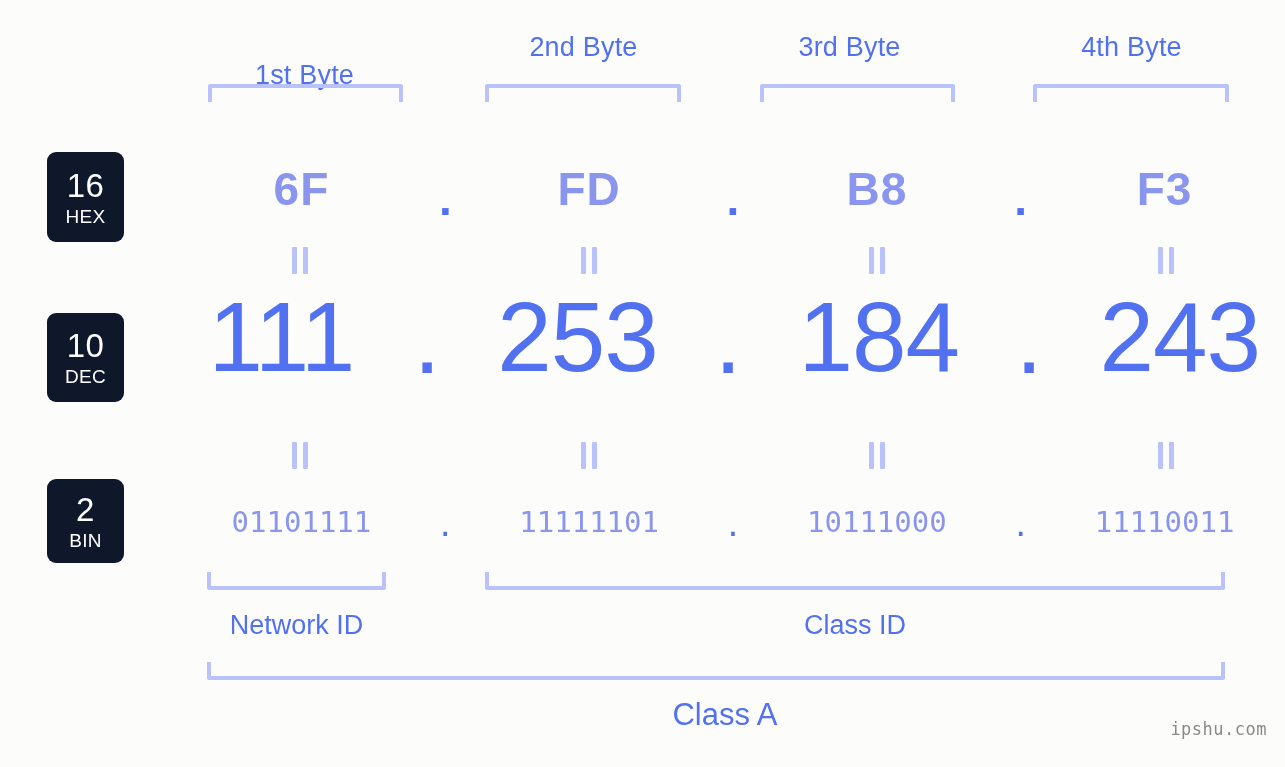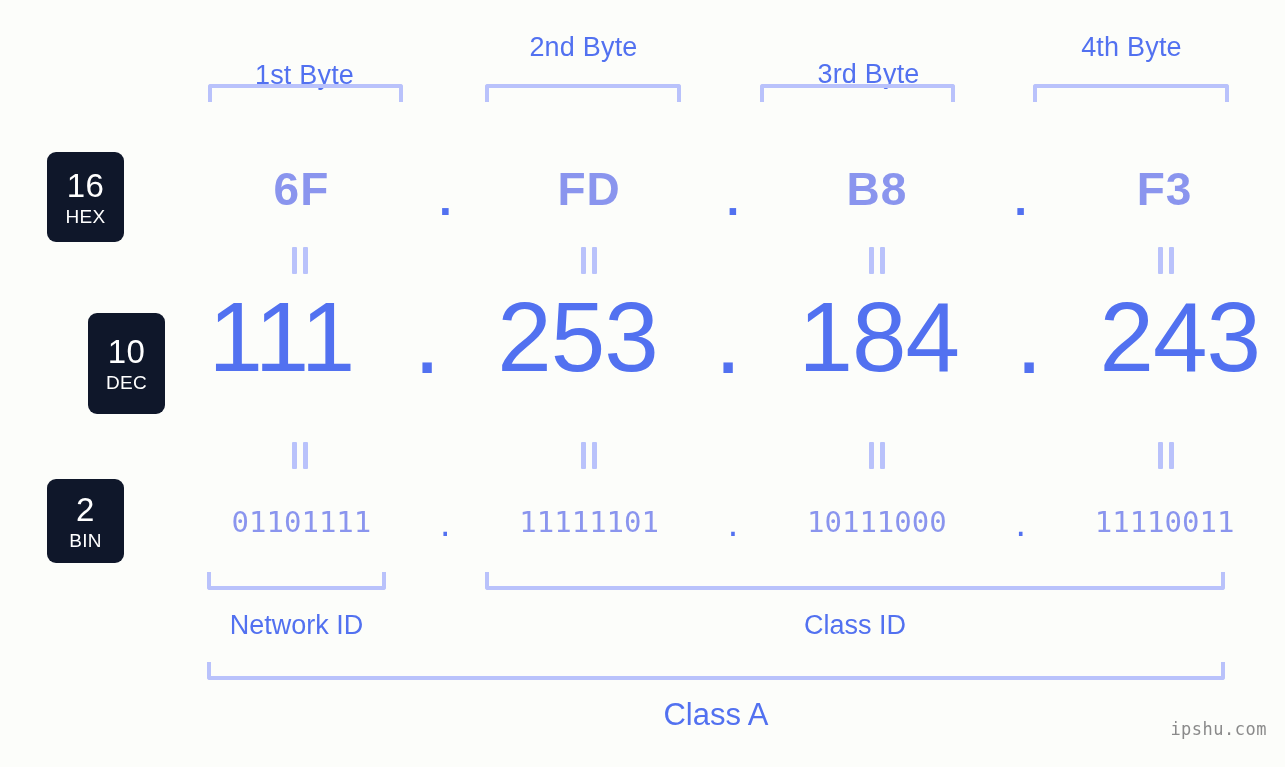--- a/index.html
+++ b/index.html
@@ -72,21 +72,21 @@
     font-weight: 400;
     letter-spacing: 0.5px;
   }
   .badge .name {
     font-size: 19px;
     font-weight: 400;
     margin-top: 5px;
     letter-spacing: 0.3px;
   }
   #badge-hex { top: 152px; height: 90px; }
-  #badge-dec { top: 313px; height: 101px; margin-left: 41px; }
+  #badge-dec { top: 313px; height: 89px; }
   #badge-bin { top: 479px; height: 84px; }
 
   
   .row {
     position: absolute;
     left: 150px;
     width: 1110px;
     display: flex;
     align-items: center;
     justify-content: flex-start;
@@ -209,21 +209,21 @@
     letter-spacing: 0.5px;
   }
 </style>
 </head>
 <body>
 
 <div class="stage">
 
   <div class="byte-label" style="left:206px;width:197px;margin-top:28px;">1st Byte</div>
   <div class="byte-label" style="left:485px;width:197px;">2nd Byte</div>
-  <div class="byte-label" style="left:770px;width:197px;margin-top:27px;">3rd Byte</div>
+  <div class="byte-label" style="left:751px;width:197px;">3rd Byte</div>
   <div class="byte-label" style="left:1033px;width:197px;">4th Byte</div>
 
   <div class="bracket-down" style="left:208px;top:84px;width:195px;"></div>
   <div class="bracket-down" style="left:485px;top:84px;width:196px;"></div>
   <div class="bracket-down" style="left:760px;top:84px;width:195px;"></div>
   <div class="bracket-down" style="left:1033px;top:84px;width:196px;"></div>
 
   <div class="badge" id="badge-hex">
     <span class="num">16</span>
     <span class="name">HEX</span>
@@ -305,17 +305,17 @@
     <div class="cell">11110011</div>
   </div>
 
   <div class="bracket-up" style="left:207px;top:572px;width:179px;"></div>
   <div class="bracket-up" style="left:485px;top:572px;width:740px;"></div>
 
   <div class="section-label" style="left:207px;top:610px;width:179px;">Network ID</div>
   <div class="section-label" style="left:485px;top:610px;width:740px;">Class ID</div>
 
   <div class="bracket-up" style="left:207px;top:662px;width:1018px;"></div>
-  <div class="class-label" style="left:207px;top:697px;width:1018px;">Class A</div>
+  <div class="class-label" style="left:216px;top:697px;width:1018px;">Class A</div>
 
   <div id="watermark">ipshu.com</div>
 
 </div>
 
 </body></html>

